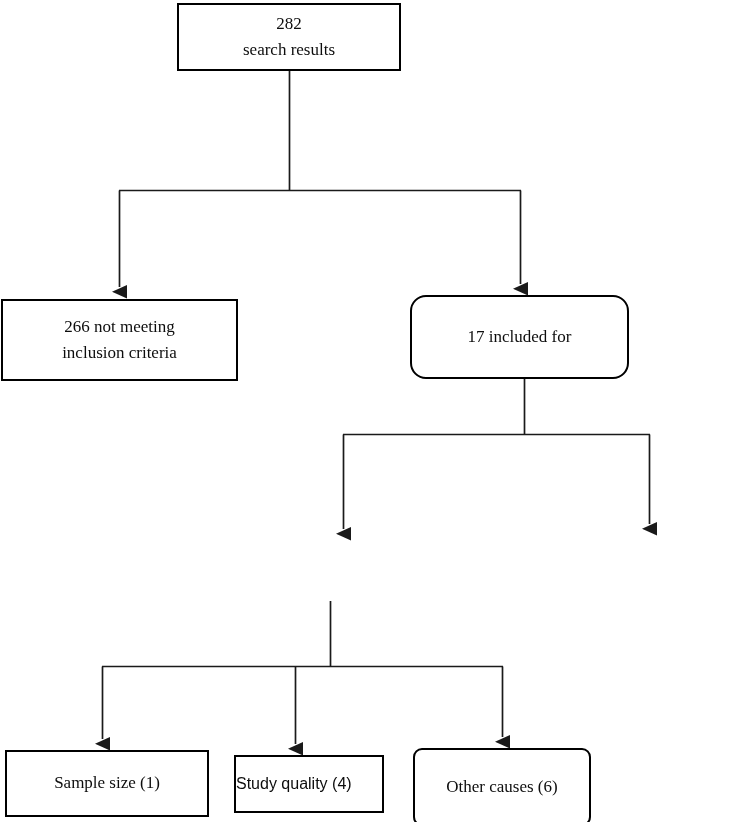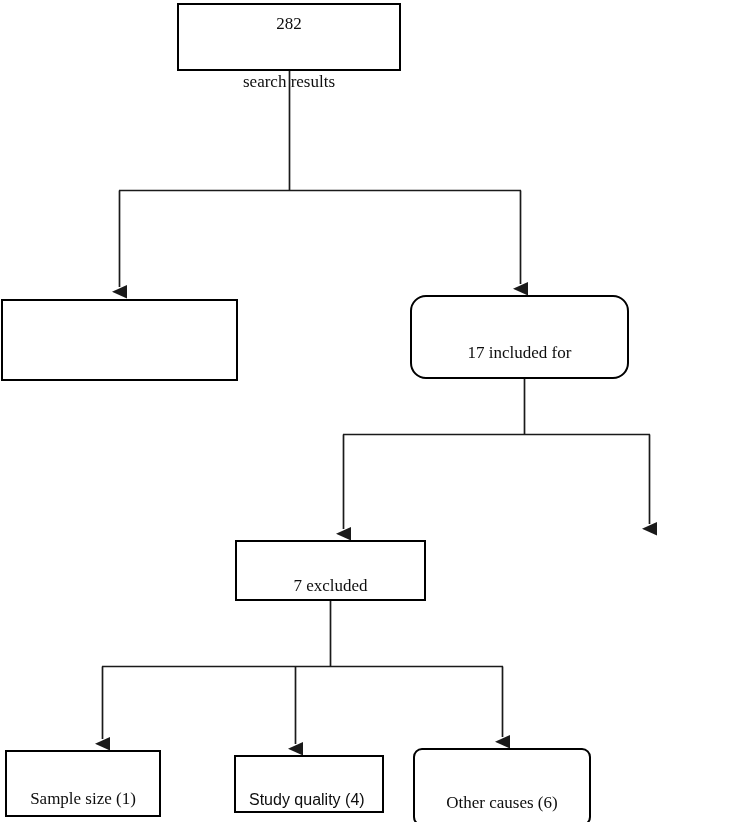--- a/index.html
+++ b/index.html
@@ -38,37 +38,35 @@
     font-family: "Liberation Serif", "DejaVu Serif", serif;
     font-size: 17px;
     line-height: 1.55;
     z-index: 2;
   }
   .node-box.sans {
     font-family: "Liberation Sans", "DejaVu Sans", sans-serif;
     font-size: 16px;
     align-items: flex-start;
     text-align: left;
-    padding-left: 13px;
   }
   .node-line {
     display: block;
     white-space: nowrap;
-    margin-top: 32px;
   }
   .node-line.gap {
   }
 
   
   #box-search-results      { left: 177px; top: 3px;   width: 224px; height: 68px; }
   #box-not-meeting         { left: 1px;   top: 299px; width: 237px; height: 82px; }
   #box-full-text-review    { left: 410px; top: 295px; width: 219px; height: 84px; border-radius: 16px; }
   #box-excluded            { left: 235px; top: 540px; width: 191px; height: 61px; }
   #box-included-systematic { left: 545px; top: 535px; width: 201px; height: 81px; }
-  #box-sample-size         { left: 5px;   top: 750px; width: 156px; height: 67px; }
+  #box-sample-size         { left: 5px;   top: 750px; width: 204px; height: 67px; }
   #box-study-quality       { left: 234px; top: 755px; width: 150px; height: 58px; }
   #box-other-causes        { left: 413px; top: 748px; width: 178px; height: 78px; border-radius: 9px; }
 </style>
 </head>
 <body>
 
 <div id="flow-root">
 
   <svg id="connector-layer" viewBox="0 0 750 822" width="750" height="822" xmlns="http://www.w3.org/2000/svg">
     <defs>
@@ -99,29 +97,28 @@
       <path d="M502.5,666.5 L502.5,737" fill="none" stroke="#1a1a1a" stroke-width="1.7" marker-end="url(#arrowhead)"></path>
     </g>
   </svg>
 
   <div class="node-box" id="box-search-results">
     <span class="node-line">282</span>
     <span class="node-line gap">search results</span>
   </div>
 
   <div class="node-box" id="box-not-meeting">
+    <span class="node-line">266 not meeting</span>
+    <span class="node-line gap">inclusion criteria</span>
   </div>
 
   <div class="node-box" id="box-full-text-review">
     <span class="node-line">17 included for</span>
   </div>
 
-  <div class="node-box" id="box-excluded">
-    <span class="node-line">7 excluded</span>
-  </div>
 
 
   <div class="node-box" id="box-sample-size">
     <span class="node-line">Sample size (1)</span>
   </div>
 
   <div class="node-box sans" id="box-study-quality">
     <span class="node-line">Study quality (4)</span>
   </div>
 

